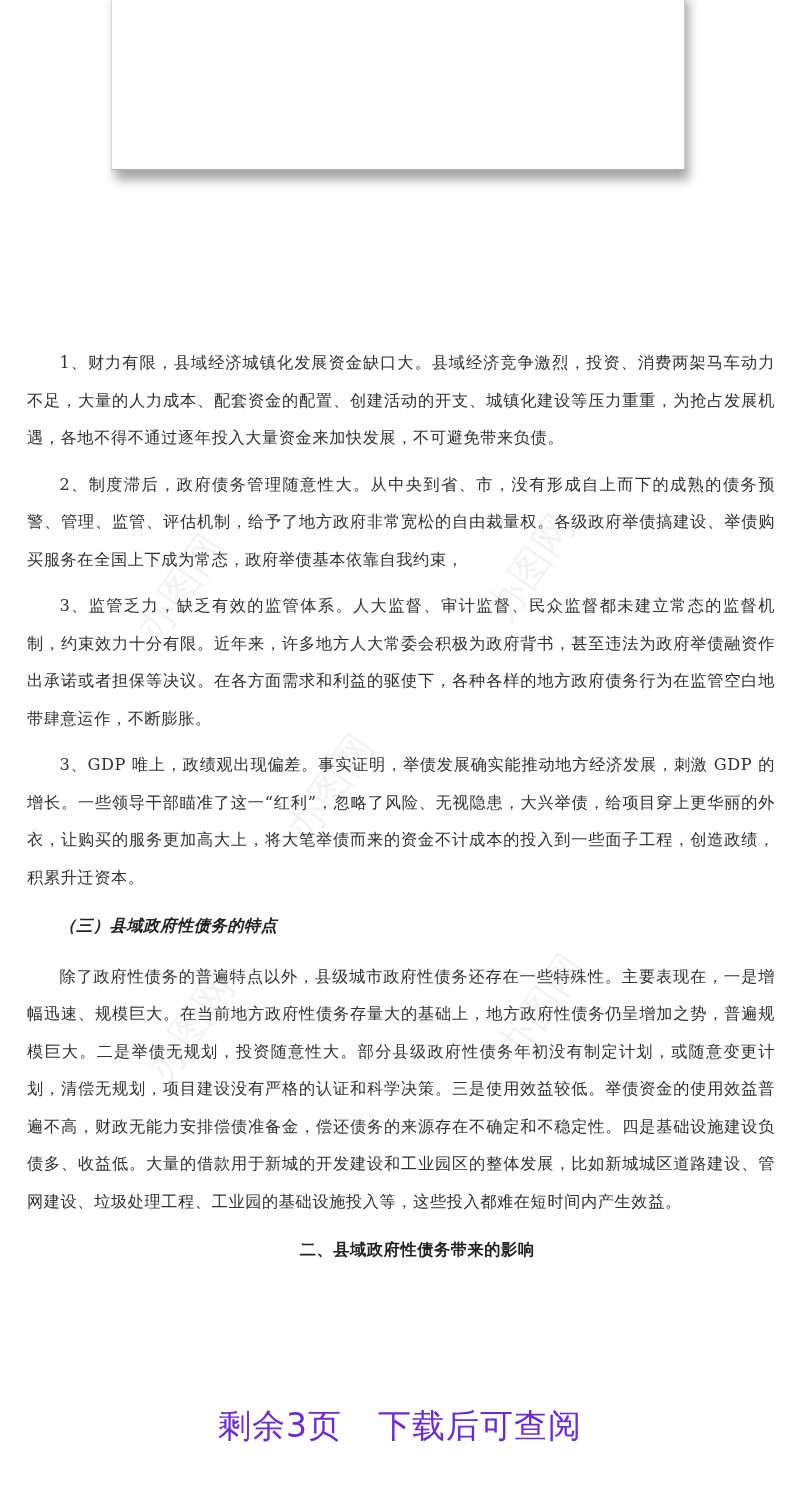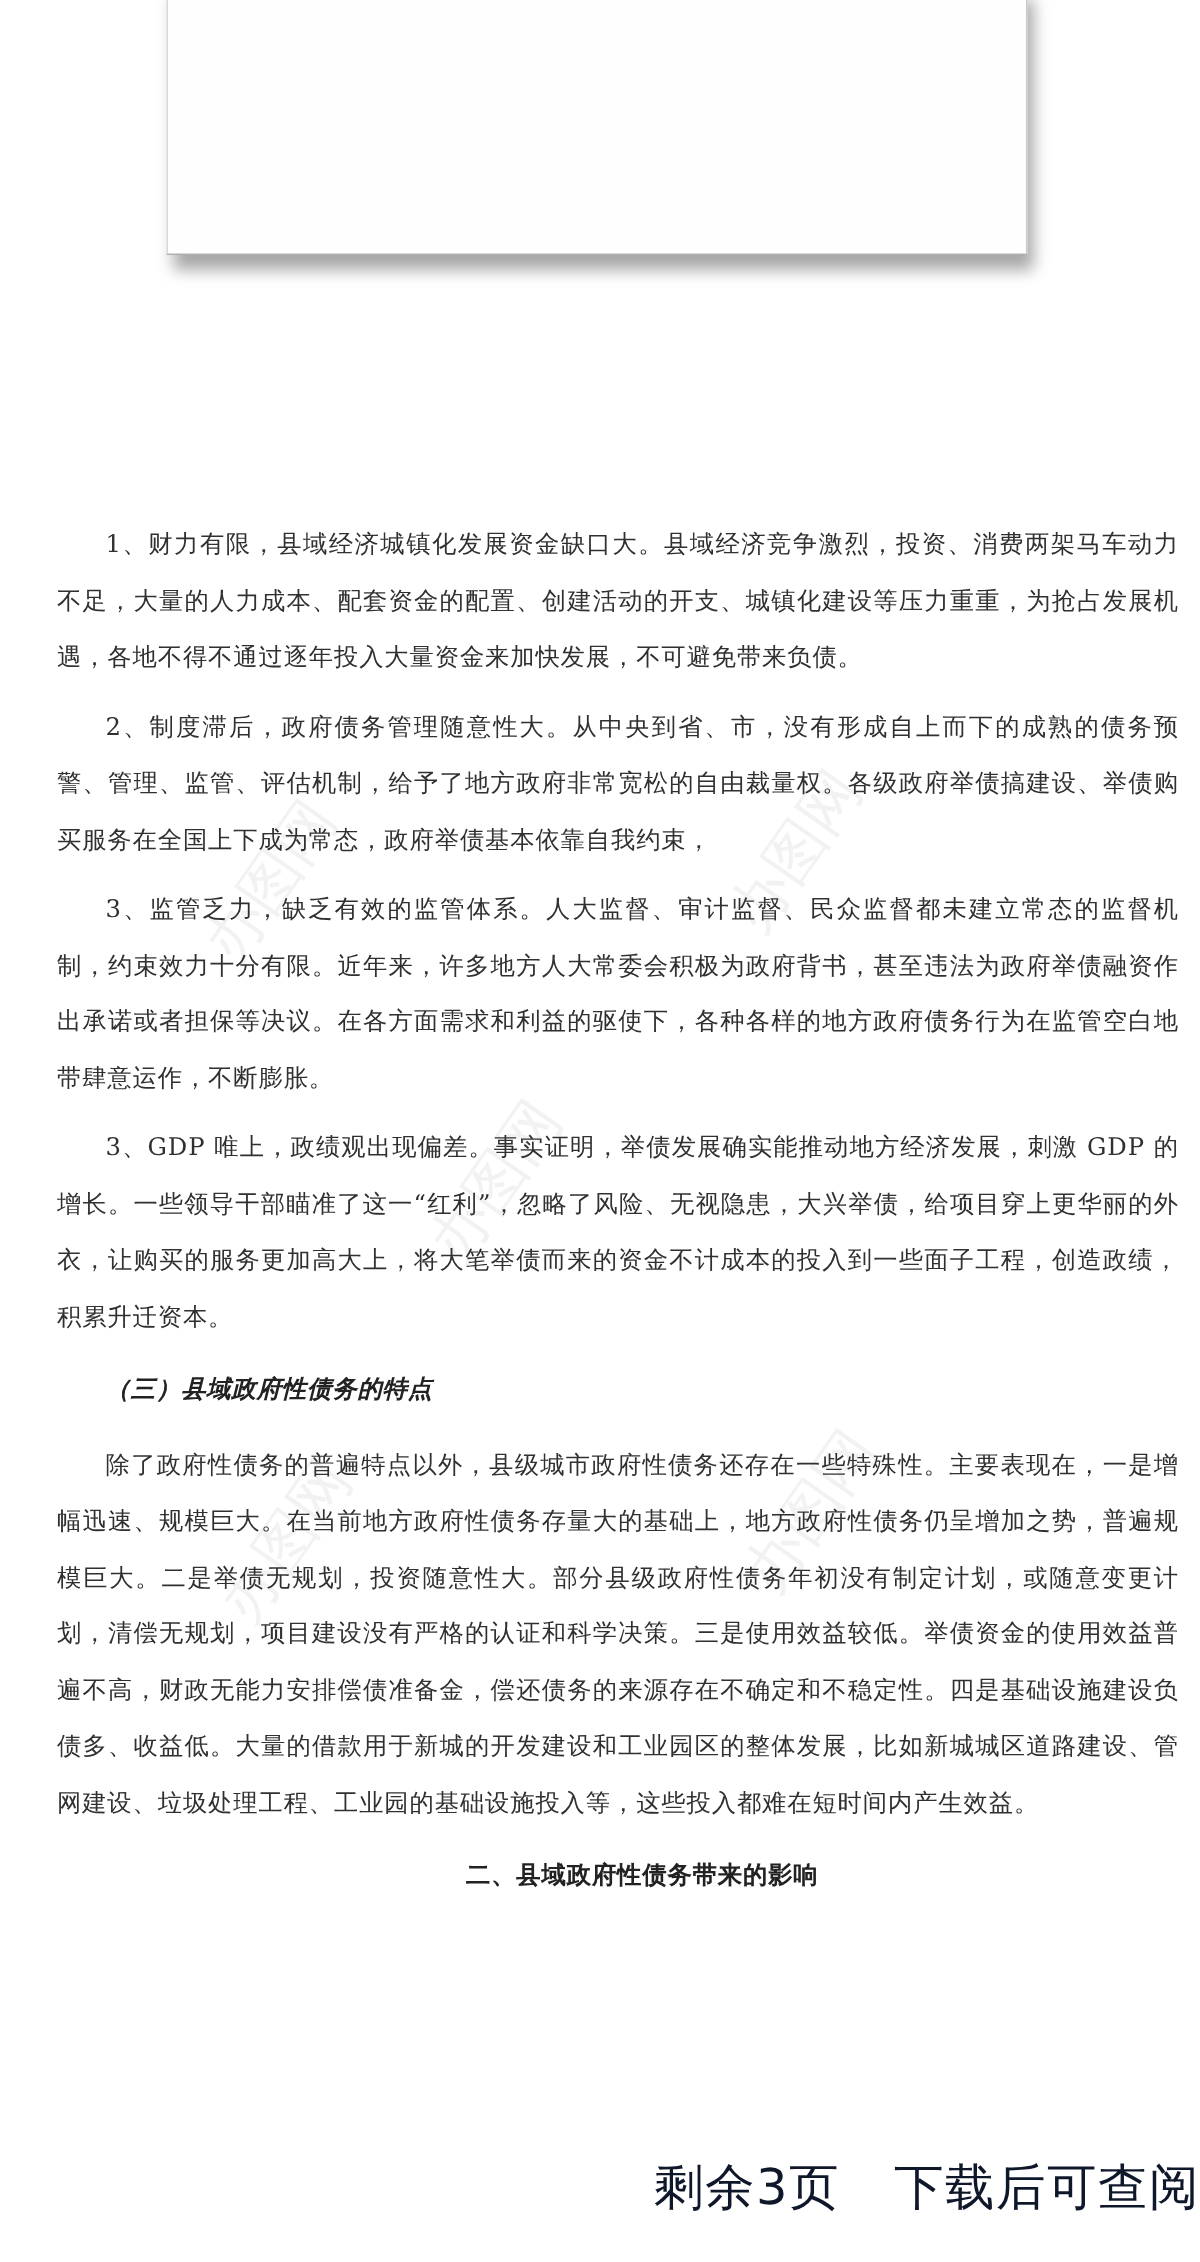--- a/index.html
+++ b/index.html
@@ -2,32 +2,32 @@
 <html><head>
 <meta charset="utf-8">
 <style>
   html, body { margin: 0; padding: 0; background: #ffffff; }
   body { width: 800px; height: 1508px; position: relative; overflow: hidden;
          font-family: "DejaVu Serif", "Liberation Serif", serif; color: #2a2a2a; }
   .prev-page { position: absolute; left: 111px; top: -10px; width: 572px; height: 179px;
                background: #fefefe; border-left: 1px solid #d8d8d8; border-right: 1px solid #c8c8c8;
                border-bottom: 1px solid #b0b0b0;
                box-shadow: 4px 10px 10px rgba(0,0,0,0.35); }
-  .content { position: absolute; left: 27px; top: 344px; width: 748px; margin-left: 11px; }
+  .content { position: absolute; left: 27px; top: 344px; width: 748px; }
   .para { margin: 0; font-size: 16.2px; line-height: 37.5px; text-align: justify;
           text-indent: 2em; letter-spacing: 0.6px; color: #303030; }
   .para + .para { margin-top: 9px; }
   .heading { margin: 0; font-size: 16.2px; line-height: 37.5px; font-weight: bold;
              text-indent: 2em; color: #222; letter-spacing: 0.6px; }
   .h3 { margin-top: 11px; margin-bottom: 13px; font-style: italic; }
   .h2 { margin-top: 11px; text-align: center; }
   .h2b { margin-top: 11px; }
-  .footer-note { position: absolute; left: 0; right: 0; top: 1404px; text-align: right;
+  .footer-note { position: absolute; left: 0; right: 0; top: 1404px; text-align: center;
                  font-family: "DejaVu Sans", "Liberation Sans", sans-serif;
-                 font-size: 33px; color: #0f172a; letter-spacing: 1px; margin-top: 32px; }
+                 font-size: 33px; color: #6d28d9; letter-spacing: 1px; }
   .footer-note span + span { margin-left: 36px; }
   .wm { position: absolute; font-family: "DejaVu Sans", sans-serif; font-size: 40px; color: rgba(0,0,0,0.05);
         transform: rotate(-55deg); pointer-events: none; white-space: nowrap; }
 </style>
 </head>
 <body>
 
 <div class="prev-page"></div>
 
 <div class="wm" style="left:120px;top:560px;">办图网</div>

